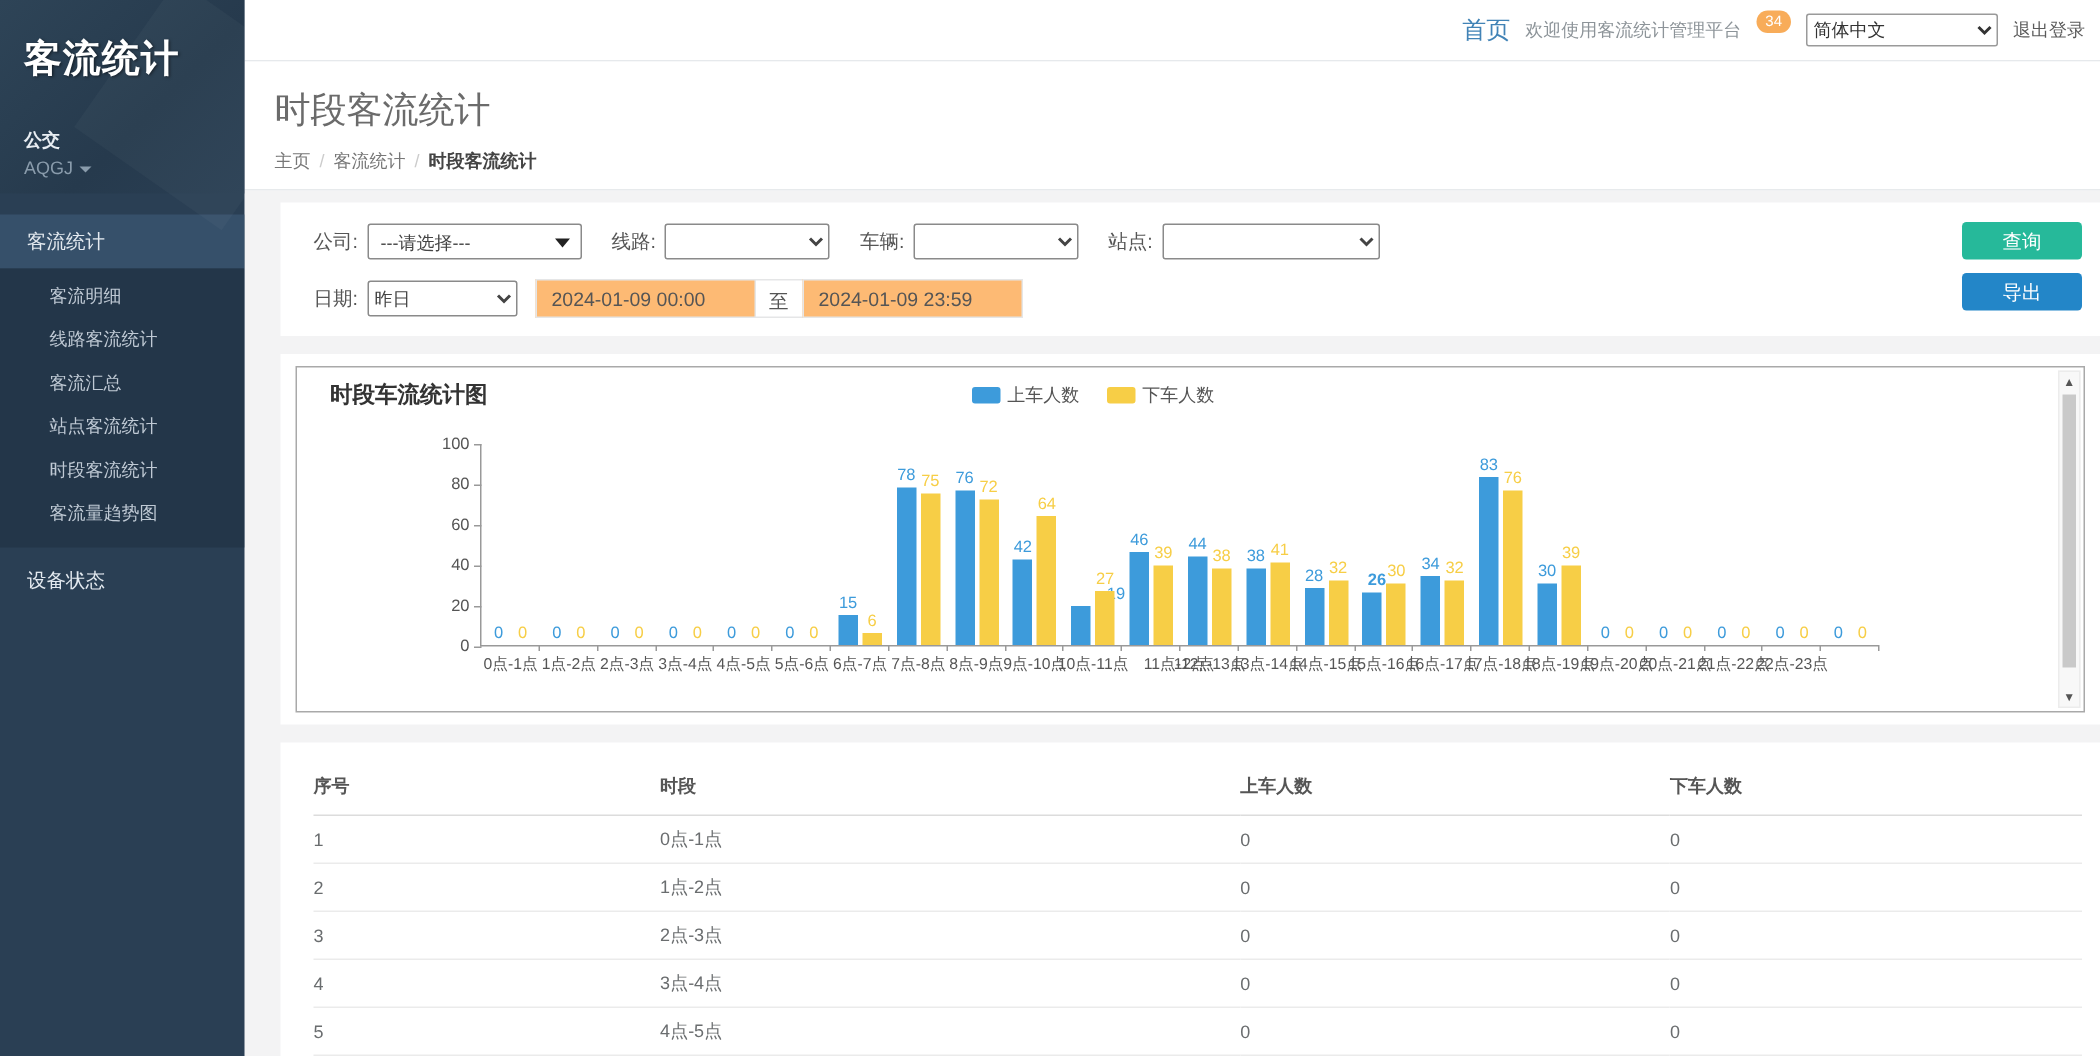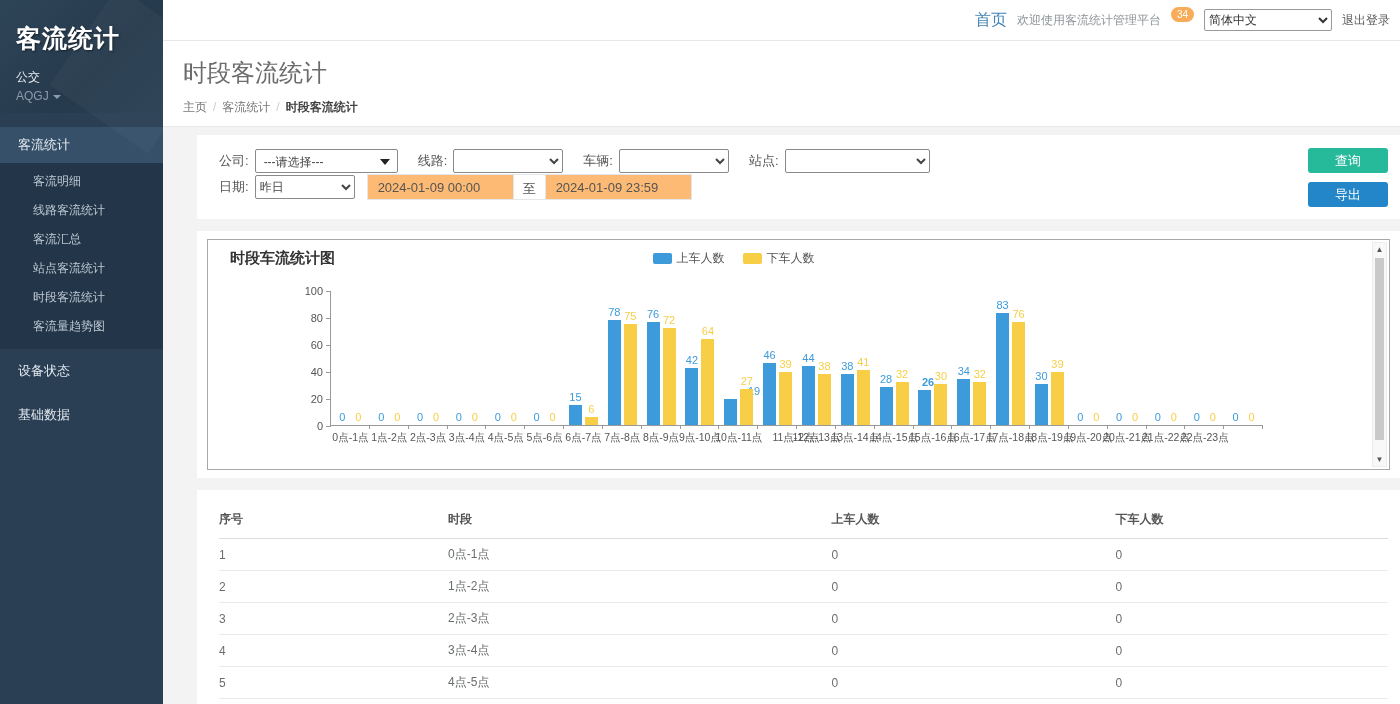--- a/index.html
+++ b/index.html
@@ -4,21 +4,21 @@
 <style>
   * { margin:0; padding:0; box-sizing:border-box; }
   html,body { width:1400px; height:704px; overflow:hidden; font-family:"Liberation Sans", sans-serif; background:#f3f3f4; }
   .app { display:flex; width:1400px; height:704px; }
 
   
   .sidebar { width:163px; min-width:163px; background:#2a3f54; height:704px; color:#fff; position:relative; overflow:hidden; }
   .logo-area { padding:22px 16px 10px 16px; position:relative; background:linear-gradient(135deg,#2e4457 0%,#263a4d 60%,#2a3f54 100%); }
   .logo-area::before { content:""; position:absolute; right:-30px; top:10px; width:120px; height:120px; background:rgba(255,255,255,0.03); transform:rotate(35deg); }
   .logo-title { font-size:25px; font-weight:bold; color:#fff; text-shadow:1px 1px 2px rgba(0,0,0,.5); letter-spacing:1px; }
-  .logo-org { font-size:12px; font-weight:normal; color:#e9eef3; margin-top:14px; }
+  .logo-org { font-size:12px; font-weight:bold; color:#e9eef3; margin-top:30px; }
   .logo-code { font-size:12px; color:#8a9cac; margin-top:3px; cursor:pointer; }
   .logo-code .caret { display:inline-block; margin-left:4px; width:0; height:0; border-left:4px solid transparent; border-right:4px solid transparent; border-top:4px solid #8a9cac; vertical-align:middle; }
   .menu { margin-top:14px; }
   .menu-item { font-size:13px; color:#e4eaf0; padding:9px 18px; cursor:pointer; }
   .menu-item.section-active { background:#36506a; }
   .submenu { background:#233649; padding:4px 0 8px 0; }
   .submenu .menu-sub-item { font-size:12px; color:#bfc9d4; padding:6px 0 6px 33px; cursor:pointer; }
   .menu-item.spaced { padding:13px 18px; }
 
   
@@ -31,27 +31,27 @@
   .lang-select { width:128px; height:22px; font-size:12px; color:#333; border:1px solid #9a9a9a; border-radius:2px; background:#fff; font-family:"Liberation Sans", sans-serif; }
   .logout-link { color:#5a5a5a; font-size:12px; cursor:pointer; white-space:nowrap; }
 
   .page-heading { background:#fff; padding:16px 0 10px 20px; border-bottom:1px solid #e7eaec; }
   .page-title { font-size:24px; font-weight:400; color:#6b6b6b; }
   .breadcrumb { margin-top:10px; font-size:12px; color:#999; }
   .breadcrumb .crumb { color:#777; cursor:pointer; }
   .breadcrumb .crumb.current { color:#444; font-weight:bold; cursor:default; }
   .breadcrumb .sep { margin:0 6px; color:#ccc; }
 
-  .content { flex:1; padding:8px 0 0 34px; overflow:hidden; }
+  .content { flex:1; padding:8px 0 0 24px; overflow:hidden; }
 
   
   .filter-card { background:#fff; padding:13px 12px 12px 22px; display:flex; }
   .filter-fields { flex:1; }
   .filter-row { display:flex; align-items:center; height:26px; }
-  .filter-row + .filter-row { margin-top:0; }
+  .filter-row + .filter-row { margin-top:12px; }
   .f-label { font-size:13px; color:#555; margin-right:6px; white-space:nowrap; }
   .custom-select { position:relative; width:143px; height:24px; border:1px solid #8a8a8a; border-radius:2px; background:#fff; font-size:12px; color:#444; padding:4px 20px 0 8px; cursor:pointer; }
   .custom-select .tri { position:absolute; right:7px; top:9px; width:0; height:0; border-left:5px solid transparent; border-right:5px solid transparent; border-top:6px solid #222; }
   select.plain { height:24px; border:1px solid #8a8a8a; border-radius:2px; background:#fff; font-size:12px; color:#444; font-family:"Liberation Sans", sans-serif; }
   .w110 { width:110px; } .w145 { width:145px; } .w100 { width:100px; }
   .gap20 { margin-left:20px; } .gap12 { margin-left:12px; }
   .date-input { width:147px; height:26px; background:#fdba74; border:1px solid #e5e6e7; color:#555; font-size:13px; padding:0 10px; font-family:"Liberation Sans", sans-serif; }
   .to-box { height:26px; background:#fff; border:1px solid #e5e6e7; border-left:none; border-right:none; color:#555; font-size:13px; padding:5px 9px 0 9px; }
   .filter-buttons { width:92px; display:flex; flex-direction:column; align-items:flex-end; gap:9px; }
   .btn { width:80px; height:25px; border:none; border-radius:3px; color:#fff; font-size:13px; cursor:pointer; font-family:"Liberation Sans", sans-serif; }
@@ -100,21 +100,20 @@
         <div class="menu-item section-active">客流统计</div>
         <div class="submenu">
           <div class="menu-sub-item">客流明细</div>
           <div class="menu-sub-item">线路客流统计</div>
           <div class="menu-sub-item">客流汇总</div>
           <div class="menu-sub-item">站点客流统计</div>
           <div class="menu-sub-item">时段客流统计</div>
           <div class="menu-sub-item">客流量趋势图</div>
         </div>
         <div class="menu-item spaced">设备状态</div>
-        <div class="menu-item spaced">基础数据</div>
       </div>
   </div>
 
   <div class="main">
 
     <div class="topbar">
       <span class="home-link">首页</span>
       <span class="welcome-text">欢迎使用客流统计管理平台</span>
       <span class="badge">34</span>
       <select class="lang-select">

